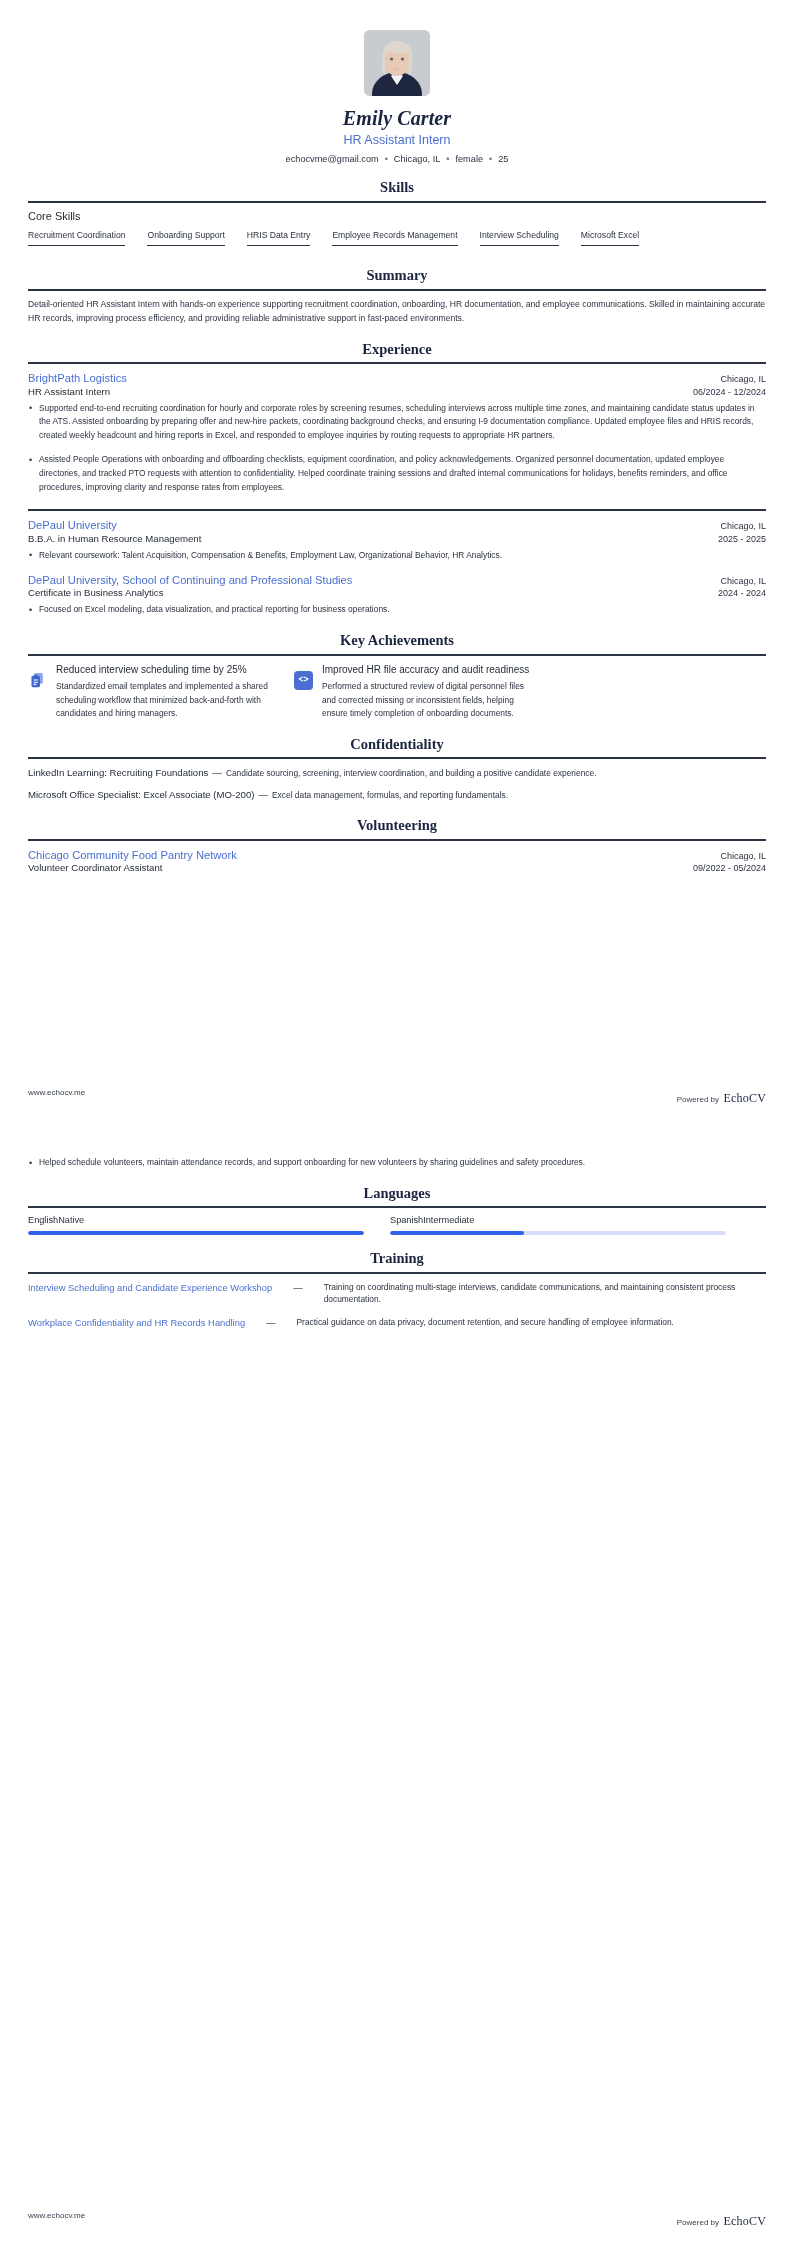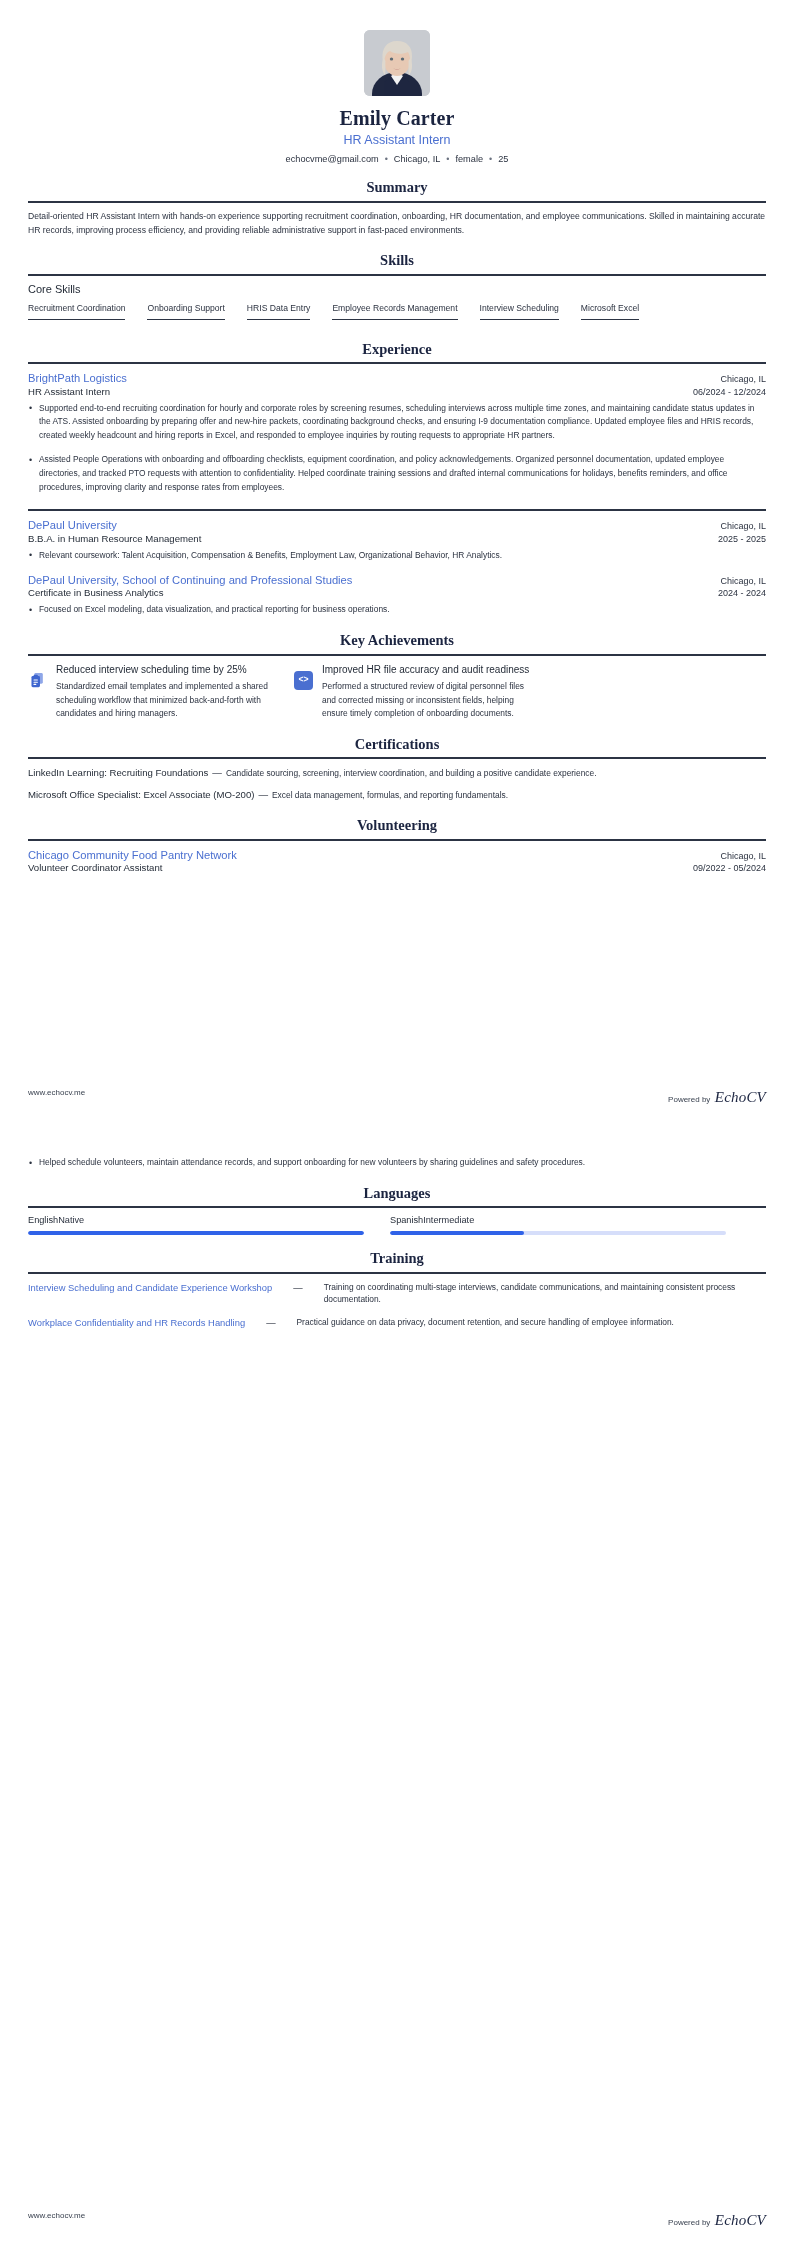--- a/index.html
+++ b/index.html
@@ -43,20 +43,21 @@
   .photo svg { display: block; width: 100%; height: 100%; }
 
   .full-name {
     font-family: "Liberation Serif", serif;
     font-weight: bold;
     font-size: 20px;
     color: #1b2440;
     letter-spacing: 0.1px;
     margin-top: 11px;
     line-height: 1.15;
+    font-style: italic;
   }
 
   .job-title {
     font-size: 12.5px;
     color: #4a6fd0;
     margin-top: 2px;
     line-height: 1.3;
   }
 
   .contact-line {
@@ -313,24 +314,23 @@
   .footer-url {
     font-size: 8px;
     color: #3a4250;
   }
   .footer-powered {
     font-size: 8px;
     color: #3a4250;
   }
   .footer-brand {
     font-family: "Liberation Serif", serif;
-    font-size: 15px;
+    font-size: 12px;
     color: #1b2440;
     letter-spacing: 0.2px;
-    font-style: italic;
   }
 </style>
 </head>
 <body>
 
 <div class="page" style="height:1123px;">
   <div class="page-inner">
 
     <div class="header">
       <div class="photo">
@@ -355,40 +355,40 @@
         <span class="contact-sep">•</span>
         <span>Chicago, IL</span>
         <span class="contact-sep">•</span>
         <span>female</span>
         <span class="contact-sep">•</span>
         <span>25</span>
       </div>
     </div>
 
     <div class="section">
-      <div class="section-title">Summary</div>
-      <div class="section-rule"></div>
-      <div class="section-body">
-        <div class="summary-text">Detail-oriented HR Assistant Intern with hands-on experience supporting recruitment coordination, onboarding, HR documentation, and employee communications. Skilled in maintaining accurate HR records, improving process efficiency, and providing reliable administrative support in fast-paced environments.</div>
-      </div>
-    </div>
-
-    <div class="section">
       <div class="section-title">Skills</div>
       <div class="section-rule"></div>
       <div class="section-body">
         <div class="skills-group-name">Core Skills</div>
         <div class="skills-row">
           <div class="skill-chip">Recruitment Coordination</div>
           <div class="skill-chip">Onboarding Support</div>
           <div class="skill-chip">HRIS Data Entry</div>
           <div class="skill-chip">Employee Records Management</div>
           <div class="skill-chip">Interview Scheduling</div>
           <div class="skill-chip">Microsoft Excel</div>
         </div>
+      </div>
+    </div>
+
+    <div class="section">
+      <div class="section-title">Summary</div>
+      <div class="section-rule"></div>
+      <div class="section-body">
+        <div class="summary-text">Detail-oriented HR Assistant Intern with hands-on experience supporting recruitment coordination, onboarding, HR documentation, and employee communications. Skilled in maintaining accurate HR records, improving process efficiency, and providing reliable administrative support in fast-paced environments.</div>
       </div>
     </div>
 
     <div class="section">
       <div class="section-title">Experience</div>
       <div class="section-rule"></div>
       <div class="section-body">
 
         <div class="entry">
           <div class="entry-row">
@@ -477,21 +477,21 @@
               <div class="ach-title">Improved HR file accuracy and audit readiness</div>
               <div class="ach-desc">Performed a structured review of digital personnel files and corrected missing or inconsistent fields, helping ensure timely completion of onboarding documents.</div>
             </div>
           </div>
 
         </div>
       </div>
     </div>
 
     <div class="section">
-      <div class="section-title">Certifications</div>
+      <div class="section-title">Confidentiality</div>
       <div class="section-rule"></div>
       <div class="section-body">
 
         <div class="cert-item">
           <span class="cert-name">LinkedIn Learning: Recruiting Foundations</span><span class="cert-dash">—</span><span class="cert-desc">Candidate sourcing, screening, interview coordination, and building a positive candidate experience.</span>
         </div>
 
         <div class="cert-item">
           <span class="cert-name">Microsoft Office Specialist: Excel Associate (MO-200)</span><span class="cert-dash">—</span><span class="cert-desc">Excel data management, formulas, and reporting fundamentals.</span>
         </div>

